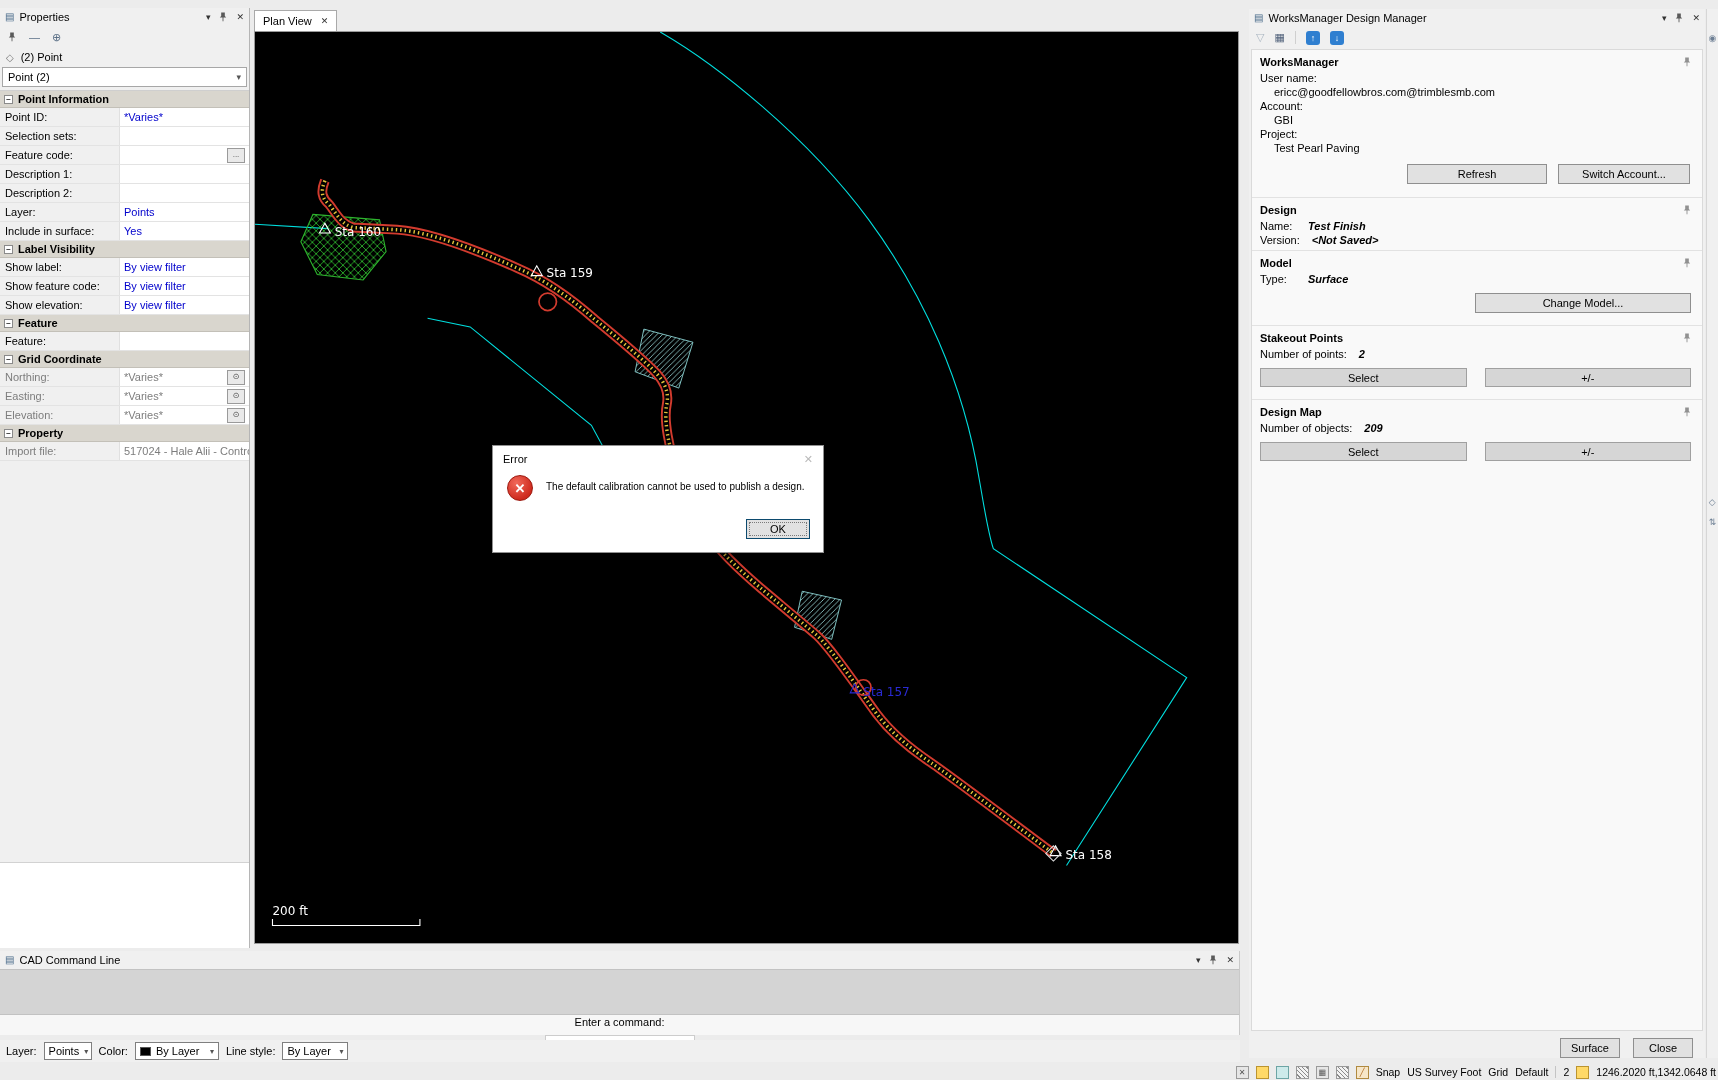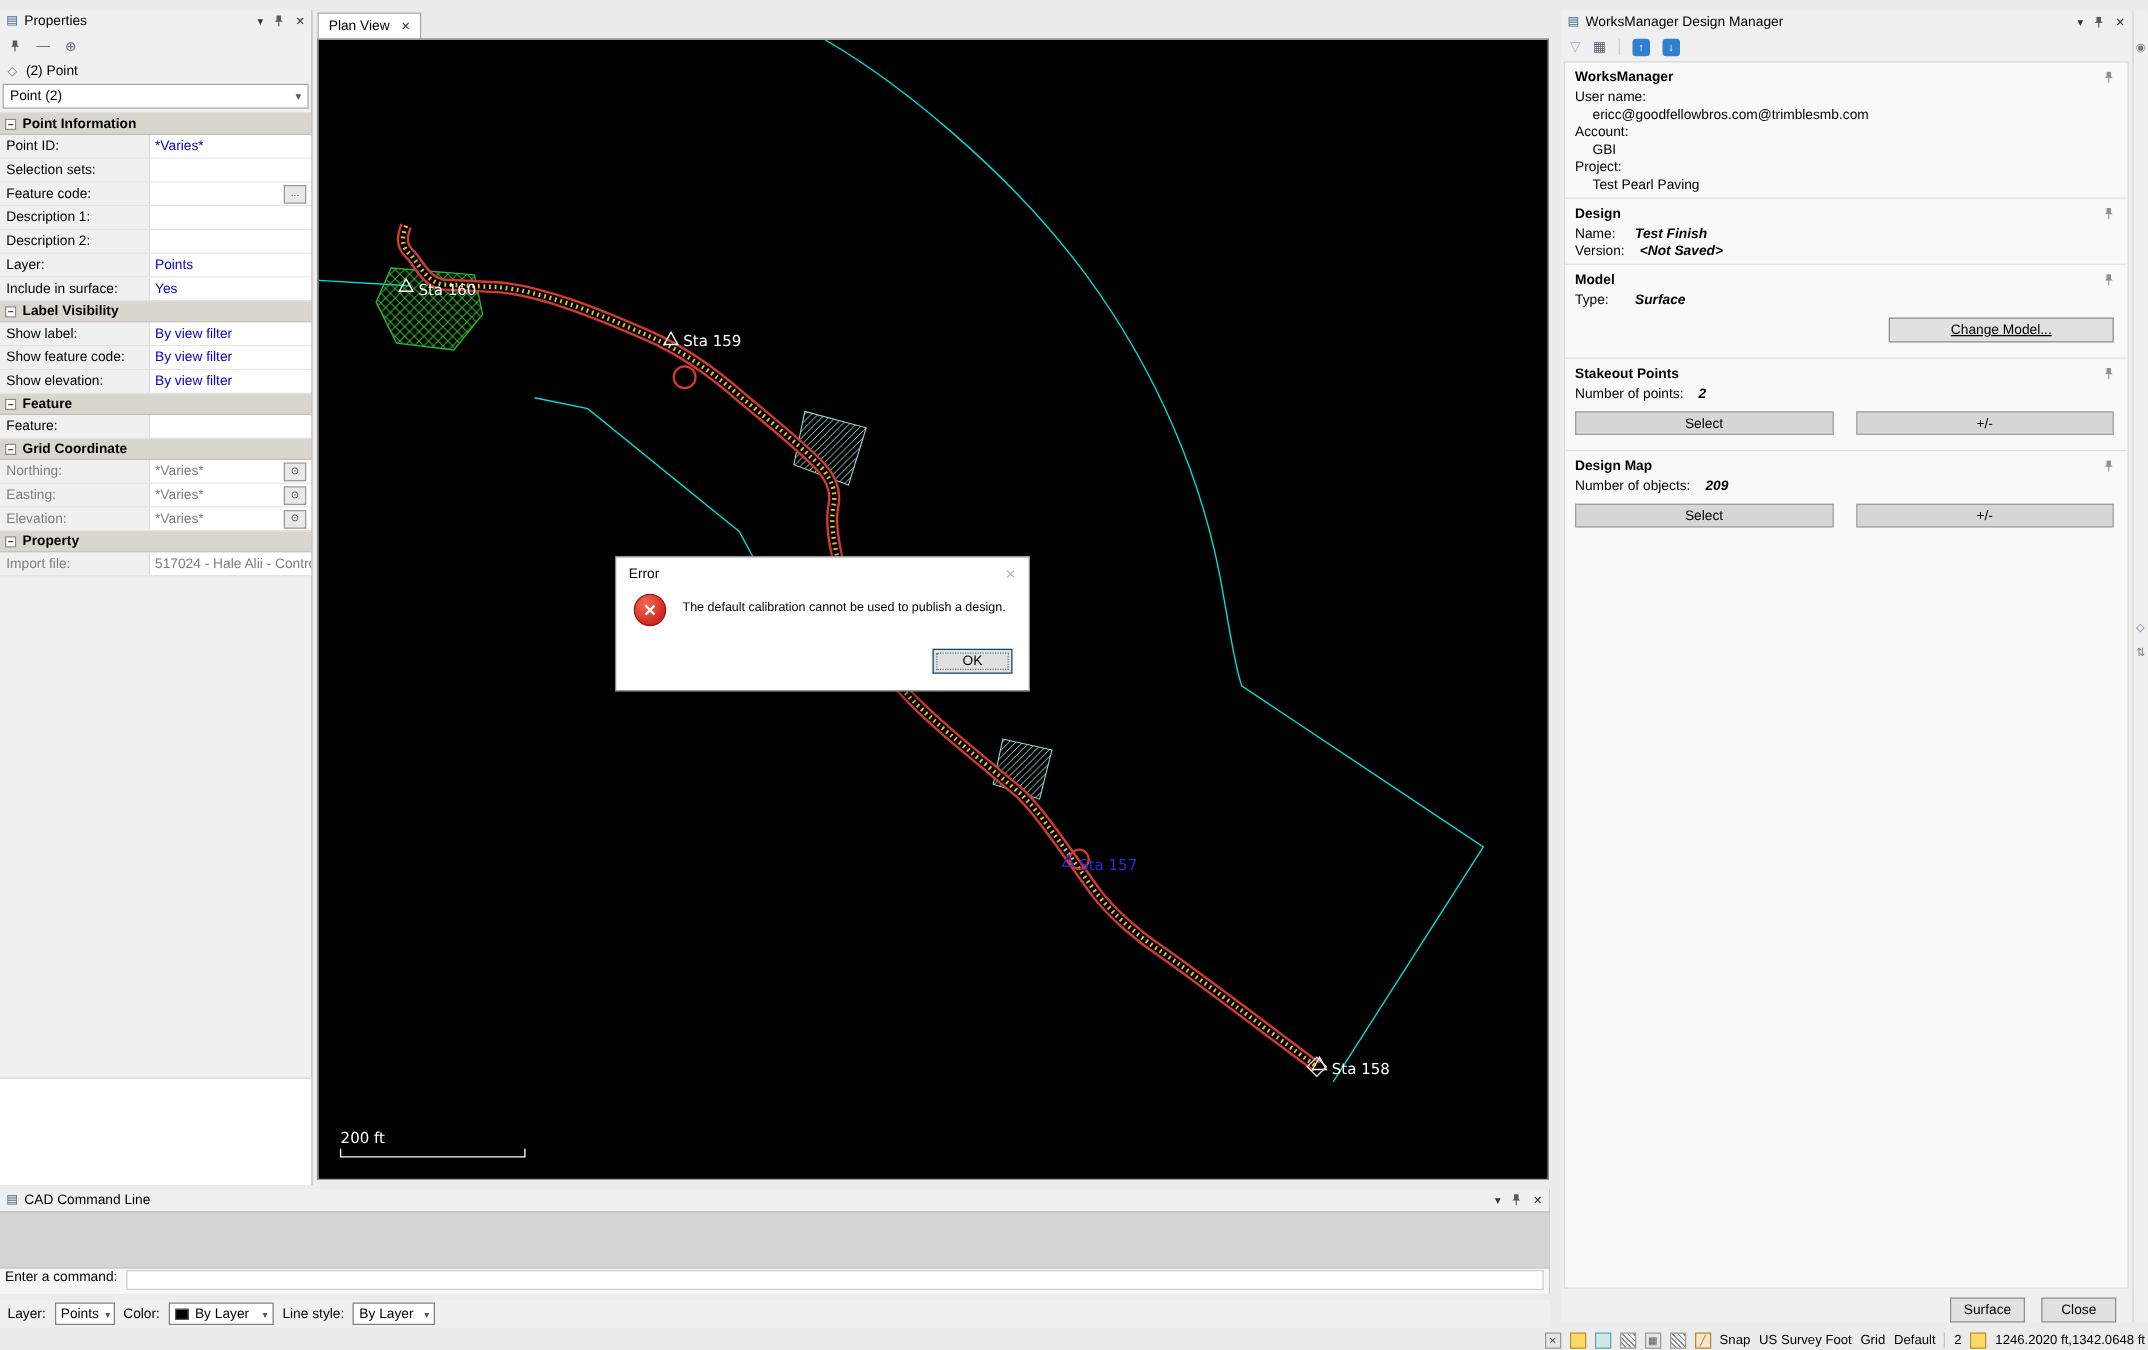--- a/index.html
+++ b/index.html
@@ -53,21 +53,21 @@
   .ed-title { height:26px; display:flex; align-items:center; padding:0 10px; }
   .ed-close { margin-left:auto; color:#b9b9b9; font-size:11px; }
   .ed-body { display:flex; gap:13px; padding:3px 12px 0 14px; align-items:flex-start; }
   .err-badge { width:26px; height:26px; flex:0 0 auto; border-radius:50%; background:radial-gradient(circle at 35% 30%, #f1695a, #ce291d 72%); border:1px solid #9c170d; color:#fff; font-weight:bold; font-size:13px; display:flex; align-items:center; justify-content:center; }
   .ed-msg { font-size:10px; padding-top:6px;text-align:center; }
   .ed-ok { position:absolute; right:13px; bottom:13px; width:64px; height:20px; background:#e1e1e1; border:1px solid #0c4a6e; outline:1px dotted #7a7a7a; outline-offset:-4px; font-size:11px; display:flex; align-items:center; justify-content:center; }
 
   
   .cad-panel { position:absolute; left:0; top:951px; width:1240px; background:#f0f0f0; border-right:1px solid #c9c9c9; }
   .cad-history { height:46px; background:#d4d4d4; border-top:1px solid #c2c2c2; border-bottom:1px solid #c2c2c2; }
-  .cad-prompt { height:20px; display:flex; align-items:flex-start; gap:7px; padding:1px 4px; background:#f7f7f7; }
+  .cad-prompt { height:20px; display:flex; align-items:center; gap:7px; padding:1px 4px; background:#f7f7f7;flex-direction:column; }
   .cad-input { flex:1; height:16px; background:#fff; border:1px solid #cdcdcd; font-family:"Liberation Sans",sans-serif; font-size:11px; padding:0 3px; }
 
   
   .bottom-toolbar { position:absolute; left:0; top:1040px; width:1240px; height:22px; background:#f0f0f0; display:flex; align-items:center; gap:7px; padding:0 6px; }
   .dd { height:18px; background:#fff; border:1px solid #7f7f7f; display:flex; align-items:center; gap:5px; padding:0 4px; }
   .dd .chev { font-size:8px; color:#555; margin-left:auto; }
   .swatch { width:11px; height:9px; background:#000; border:1px solid #555; flex:0 0 auto; }
   .dd.layer { width:48px; } .dd.color { width:84px; } .dd.lstyle { width:66px; }
 
   
@@ -92,21 +92,21 @@
   .rp-line { padding:1px 8px; }
   .rp-indent { padding:1px 8px 1px 22px; }
   .rp-inline { display:flex; gap:12px; padding:1px 8px; align-items:baseline; }
   .rp-inline .lab { min-width:36px; }
   .ital { font-style:italic; font-weight:bold; }
   .rp-btn-row { display:flex; justify-content:flex-end; gap:11px; padding:9px 12px 10px; }
   .rp-btn-row .btn.w1 { width:140px; } .rp-btn-row .btn.w2 { width:132px; }
   .rp-btn-row-full { display:flex; gap:18px; padding:7px 11px 9px 8px; }
   .rp-btn-row-full .btn { flex:1; }
   .rp-btn-row-single { display:flex; justify-content:flex-end; padding:7px 11px 9px; }
-  .rp-btn-row-single .btn { width:180px;text-decoration:underline; }
+  .rp-btn-row-single .btn { width:216px; }
   .rp-sep { border-top:1px solid #e2e2e2; margin-top:3px; }
   .rp-footer { display:flex; justify-content:flex-end; gap:13px; padding:3px 12px 0; }
   .rp-footer .btn { width:60px; }
 
   
   .right-strip { position:absolute; left:1706px; top:9px; width:12px; height:1049px; background:#f0f0f0; border-left:1px solid #d6d6d6; display:flex; flex-direction:column; align-items:center; padding-top:24px; gap:14px; color:#6d7f94; font-size:9px; }
   .right-strip .mid { margin-top:440px; display:flex; flex-direction:column; gap:10px; }
 </style>
 </head>
 <body>
@@ -412,20 +412,24 @@
       <svg class="pin">
           <use href="#pin"></use>
         </svg>
     </div>
     <div class="rp-line">User name:</div>
     <div class="rp-indent">ericc@goodfellowbros.com@trimblesmb.com</div>
     <div class="rp-line">Account:</div>
     <div class="rp-indent">GBI</div>
     <div class="rp-line">Project:</div>
     <div class="rp-indent">Test Pearl Paving</div>
+    <div class="rp-btn-row">
+      <div class="btn w1">Refresh</div>
+      <div class="btn w2">Switch Account...</div>
+    </div>
 
     <div class="rp-sep"></div>
 
     <div class="rp-hdr">
       <span>Design</span>
       <svg class="pin">
           <use href="#pin"></use>
         </svg>
     </div>
     <div class="rp-inline">

